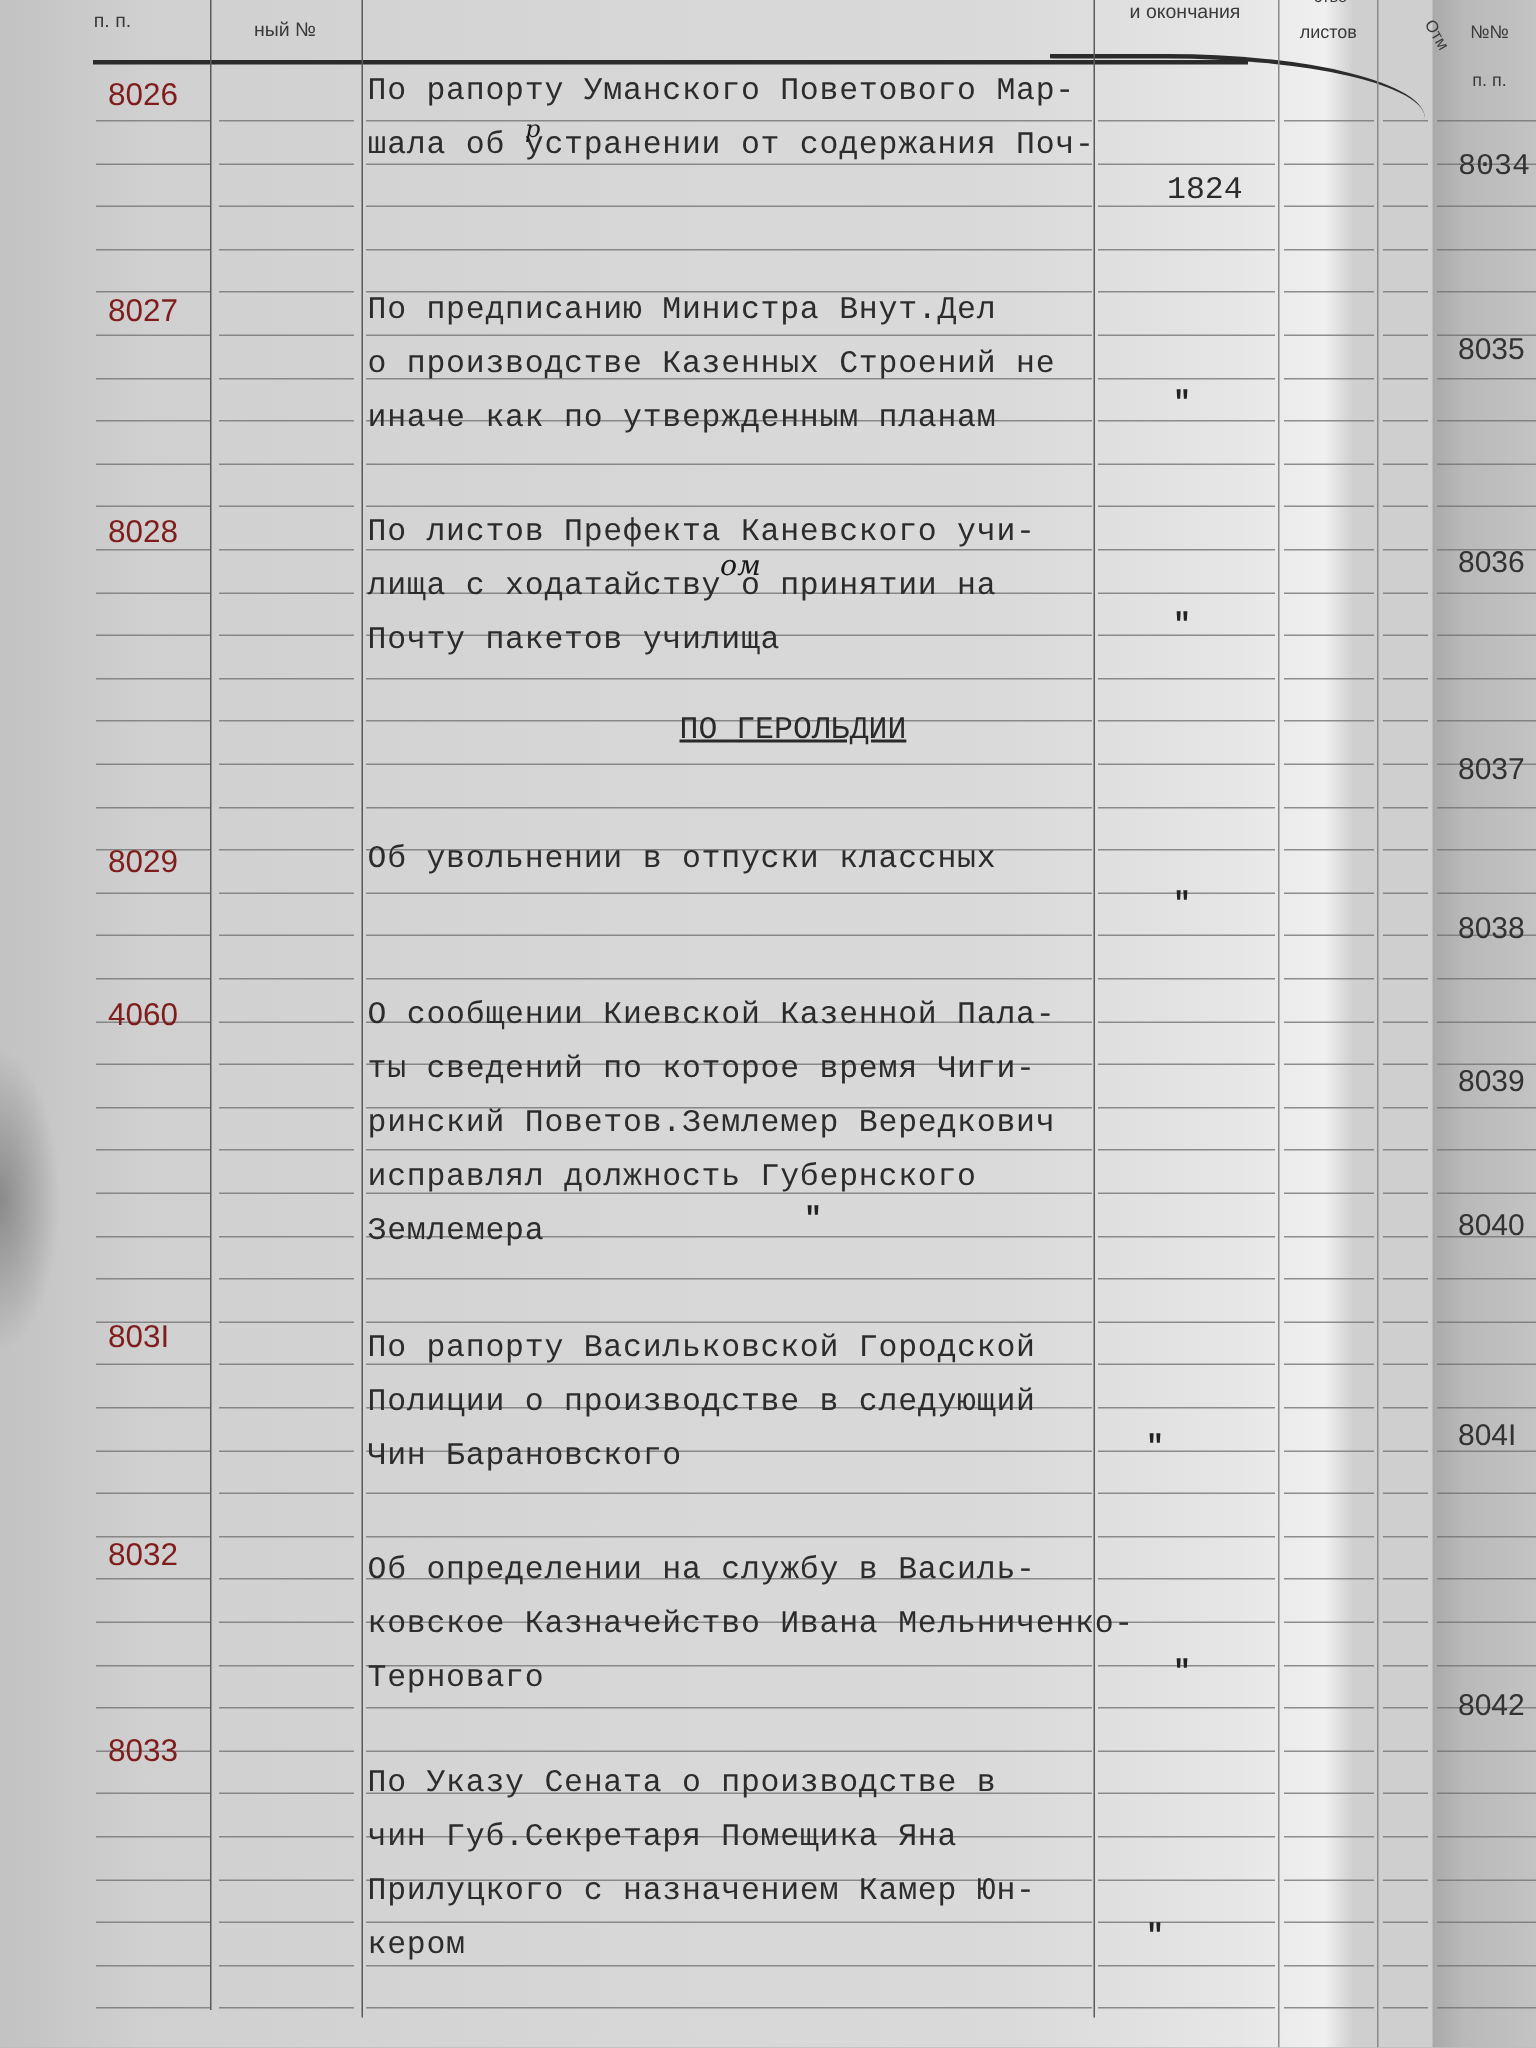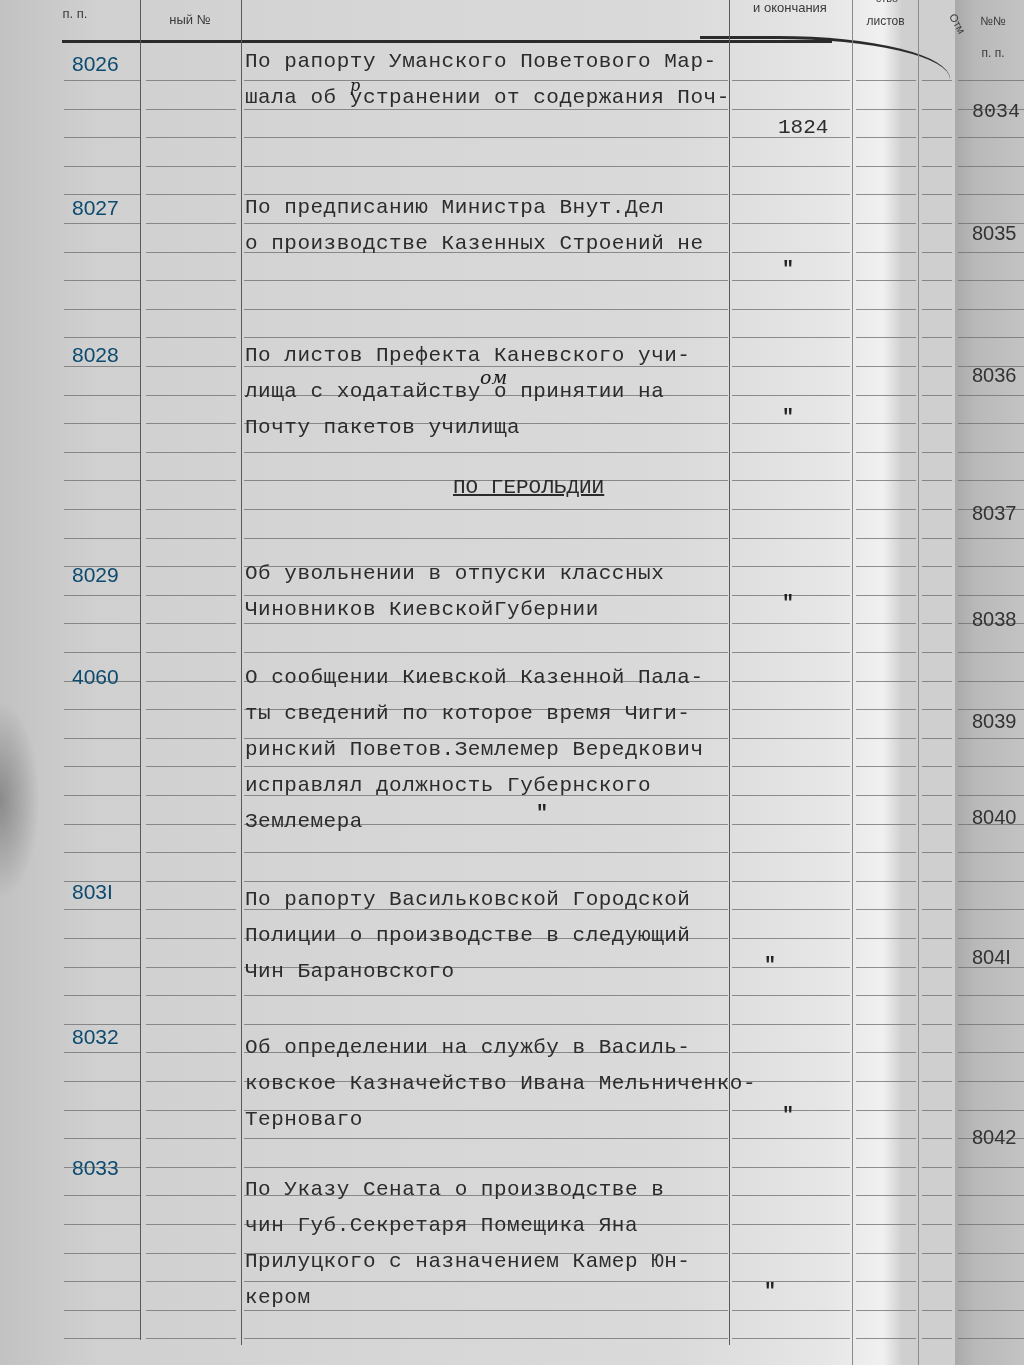--- a/index.html
+++ b/index.html
@@ -31,21 +31,21 @@
     position:absolute; left:62px; top:40px; width:770px; height:3px; background:#2b2b2b;
   }
   .hdr-curve {
     position:absolute; left:700px; top:36px; width:250px; height:40px;
     border-top:3px solid #2b2b2b; border-top-right-radius:240px 60px;
   }
   .rule { position:absolute; height:1px; background:#6e6e6e; opacity:.75; }
   .num {
     position:absolute; left:72px; width:70px;
     font-family:"Liberation Sans","DejaVu Sans",sans-serif;
-    font-size:21px; color:#0c4a6e;
+    font-size:21px; color:#7f1d1d;
   }
   .entry { position:absolute; left:245px; width:520px; }
   .line {
     height:36px; line-height:36px; font-size:21px; letter-spacing:0.5px;
     white-space:nowrap; color:#2c2c2c;
   }
   .ditto {
     position:absolute; font-size:20px; font-weight:bold; color:#222;
   }
   .year { position:absolute; left:778px; font-size:21px; color:#2c2c2c; }
@@ -417,36 +417,36 @@
 <div class="entry" style="top:44px;">
   <div class="line">По рапорту Уманского Поветового Мар-</div>
   <div class="line">шала об устранении от содержания Поч-</div>
 </div>
 <div class="hand" style="left:350px;top:76px;font-size:16px;">р</div>
 <div class="year" style="top:116px;">1824</div>
 
 <div class="entry" style="top:190px;">
   <div class="line">По предписанию Министра Внут.Дел</div>
   <div class="line">о производстве Казенных Строений не</div>
+  <div class="line">иначе как по утвержденным планам</div>
 </div>
 <div class="ditto" style="left:782px;top:258px;">"</div>
 
 <div class="entry" style="top:338px;">
   <div class="line">По листов Префекта Каневского учи-</div>
   <div class="line">лища с ходатайству о принятии на</div>
   <div class="line">Почту пакетов училища</div>
 </div>
 <div class="hand" style="left:480px;top:366px;">ом</div>
 <div class="ditto" style="left:782px;top:406px;">"</div>
 
 <div class="section-title">ПО ГЕРОЛЬДИИ</div>
 
 <div class="entry" style="top:556px;">
   <div class="line">Об увольнении в отпуски классных</div>
-  <div class="line">Чиновников КиевскойГубернии</div>
 </div>
 <div class="ditto" style="left:782px;top:592px;">"</div>
 
 <div class="entry" style="top:660px;">
   <div class="line">О сообщении Киевской Казенной Пала-</div>
   <div class="line">ты сведений по которое время Чиги-</div>
   <div class="line">ринский Поветов.Землемер Вередкович</div>
   <div class="line">исправлял должность Губернского</div>
   <div class="line">Землемера</div>
 </div>

